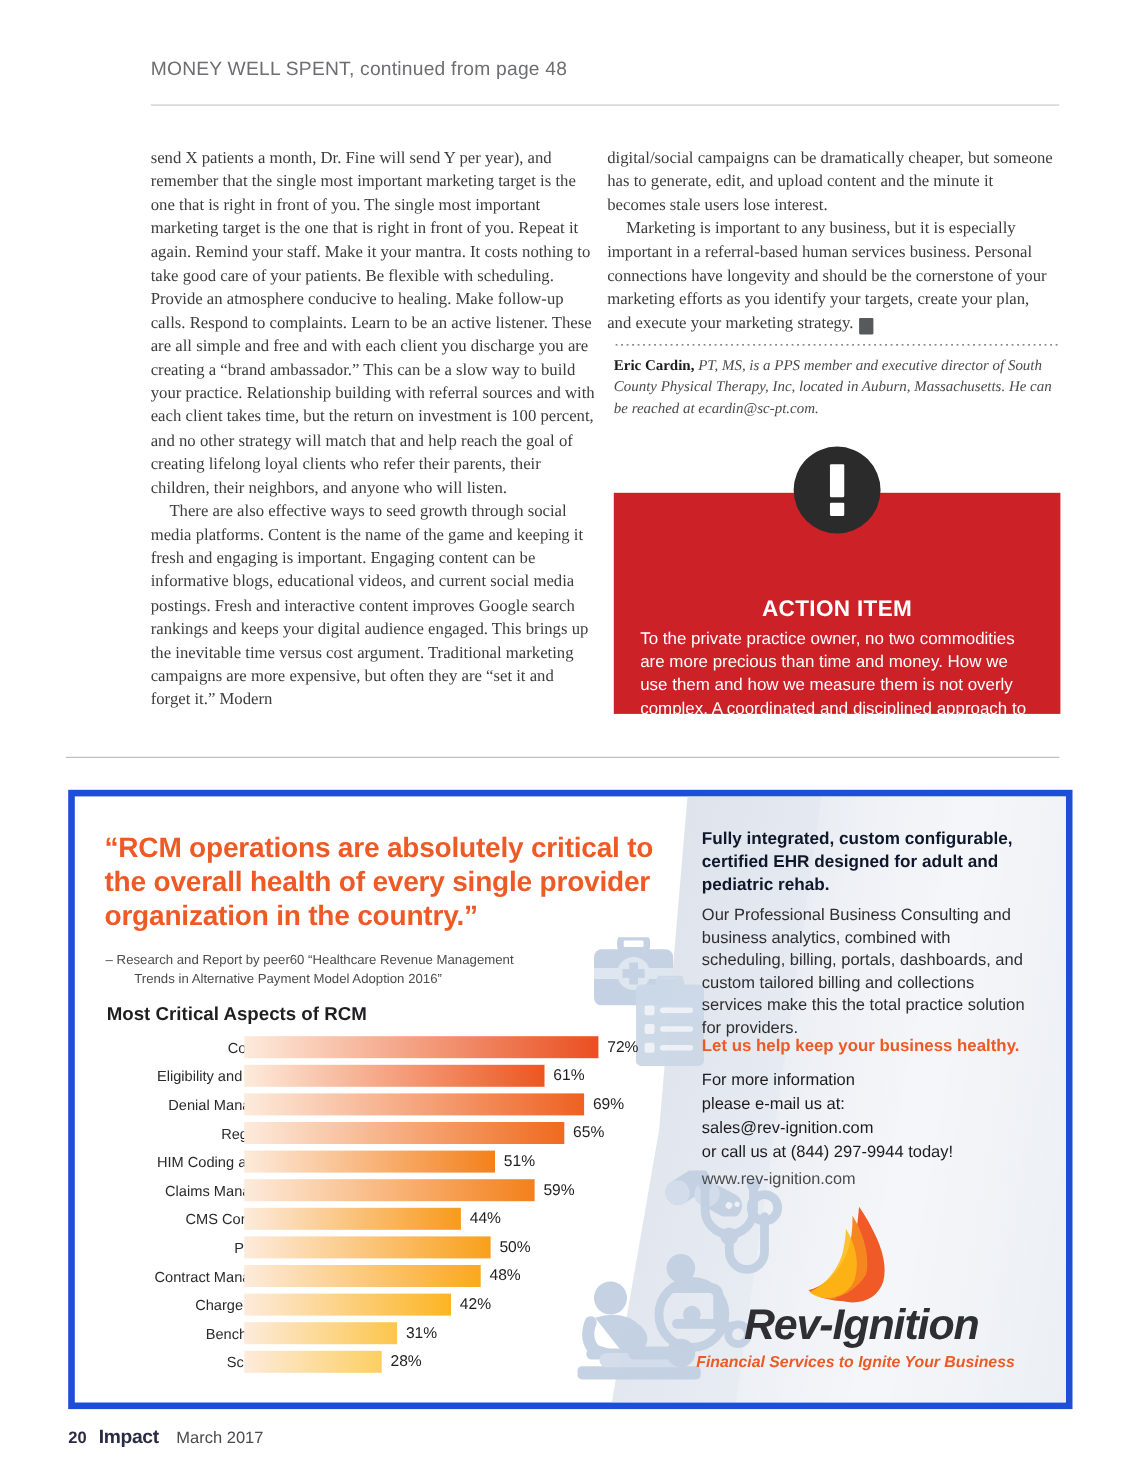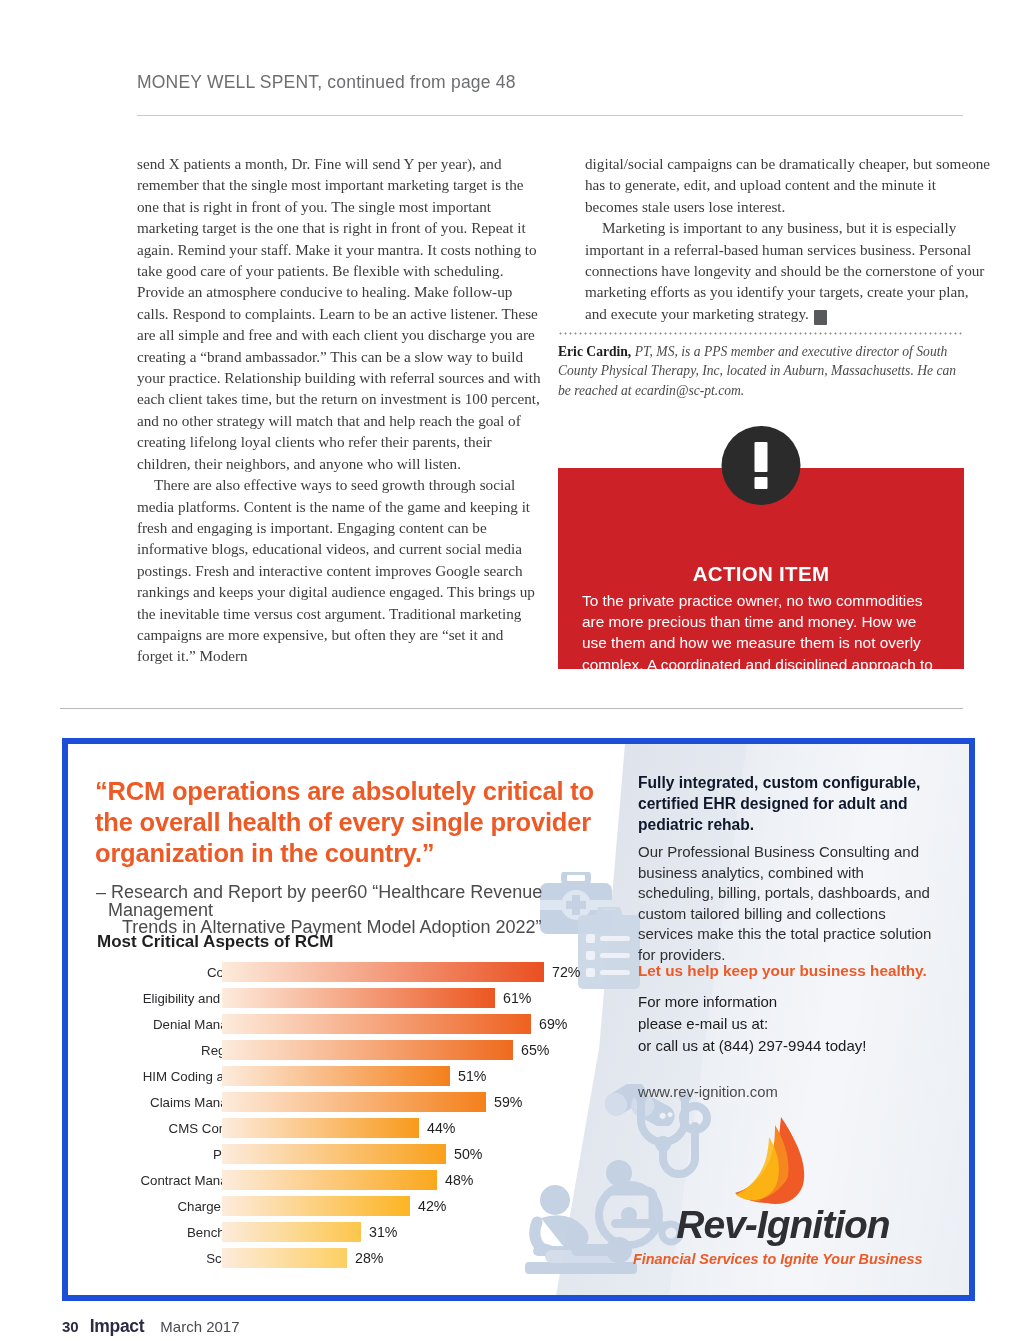--- a/index.html
+++ b/index.html
@@ -5,21 +5,21 @@
 <style>
   html,body{margin:0;padding:0;}
   body{
     width:1024px;height:1341px;
     background:#ffffff;
     font-family:"Liberation Sans", sans-serif;
     -webkit-font-smoothing:antialiased;
     position:relative;
     overflow:hidden;
   }
-  .page{position:absolute;inset:0;margin-top:20px;}
+  .page{position:absolute;inset:0;}
 
   
   .runhead{
     position:absolute;left:137px;top:52px;width:826px;
     font-family:"Liberation Sans", sans-serif;
     font-size:17.5px;color:#6d6e71;letter-spacing:.2px;
   }
   .runhead .caps{font-weight:400;}
   .runhead-rule{
     position:absolute;left:137px;top:95px;width:826px;height:1px;
@@ -30,21 +30,21 @@
   .col{
     position:absolute;
     width:406px;
     font-family:"Liberation Serif", serif;
     font-size:15.2px;
     line-height:21.4px;
     color:#3c3c3e;
     text-align:left;
   }
   .col.left{left:137px;top:133px;}
-  .col.right{left:585px;top:133px;}
+  .col.right{left:552px;top:133px;}
   .col p{margin:0;}
   .col p.indent{text-indent:17px;}
   .endmark{
     display:inline-block;width:13px;height:15px;
     background:#58595b;color:#fff;
     font-family:"Liberation Serif", serif;
     font-size:12px;font-weight:700;line-height:15px;text-align:center;
     vertical-align:-2px;margin-left:5px;border-radius:1px;
   }
 
@@ -112,21 +112,21 @@
     pointer-events:none;
   }
 
   .ad-quote{
     position:absolute;left:27px;top:32px;width:505px;
     font-size:25.5px;font-weight:700;line-height:31px;
     color:#ed5a26;letter-spacing:-.2px;
   }
   .ad-source{
     position:absolute;left:40px;top:140px;width:500px;
-    font-size:18px;line-height:17.5px;color:#4b4b4d;
+    font-size:12px;line-height:17.5px;color:#4b4b4d;
   }
   .ad-source .dash{margin-left:-12px;}
   .ad-source .ind{display:block;padding-left:14px;}
 
   .chart-title{
     position:absolute;left:29px;top:188px;
     font-size:17px;font-weight:700;color:#1f1f21;
   }
 
   .chart{position:absolute;left:0;top:216px;width:560px;}
@@ -290,21 +290,21 @@
       <rect x="10" y="78" width="112" height="12" rx="4" fill="#c2d0e2"></rect>
       <rect x="30" y="66" width="82" height="13" rx="6.5" fill="#d3dcea"></rect>
       <circle cx="104" cy="66" r="13" fill="#c2d0e2"></circle>
       <rect x="56" y="60" width="48" height="12" rx="6" fill="#c2d0e2"></rect>
     </svg>
 
     <div class="ad-quote">“RCM operations are absolutely critical to the overall health of every single provider organization in the country.”</div>
 
     <div class="ad-source">
       <span class="dash">– Research and Report by peer60 “Healthcare Revenue Management</span>
-      <span class="ind">Trends in Alternative Payment Model Adoption 2022”</span>
+      <span class="ind">Trends in Alternative Payment Model Adoption 2016”</span>
     </div>
 
     <div class="chart-title">Most Critical Aspects of RCM</div>
     <div class="chart" id="chart">
         <div class="row">
           <span class="rlabel">Collections</span>
           <span class="bar" style="--bend: #ea4f20; width: 322px;"></span>
           <span class="rval" style="left: 484px;">72%</span>
         </div>
         <div class="row">
@@ -363,33 +363,34 @@
           <span class="rval" style="left: 287px;">28%</span>
         </div>
       </div>
 
     <div class="ad-txt ad-head">Fully integrated, custom configurable, certified EHR designed for adult and pediatric rehab.</div>
     <div class="ad-txt ad-para">Our Professional Business Consulting and business analytics, combined with scheduling, billing, portals, dashboards, and custom tailored billing and collections services make this the total practice solution for providers.</div>
     <div class="ad-txt ad-cta">Let us help keep your business healthy.</div>
     <div class="ad-txt ad-contact">
       <div>For more information</div>
       <div>please e-mail us at:</div>
+      <div>sales@rev-ignition.com</div>
       <div>or call us at (844) 297-9944 today!</div>
     </div>
     <div class="ad-txt ad-url">www.rev-ignition.com</div>
   </div>
 
   <div class="logo">
     <svg style="position:absolute;left:92px;top:0;" width="116" height="92" viewBox="0 0 116 92">
       <path d="M56 2 C70 22 78 44 76 62 C74 78 62 88 44 88 C30 88 18 84 10 78 C30 72 44 58 50 40 C54 26 55 12 56 2 Z" fill="#ef5a26"></path>
       <path d="M50 10 C62 30 66 50 62 66 C58 80 46 86 32 86 C24 86 16 83 11 79 C29 71 42 56 47 38 C50 27 50 17 50 10 Z" fill="#f6861f"></path>
       <path d="M44 22 C54 38 56 54 52 68 C48 79 38 85 27 85 C21 85 15 83 11 80 C27 72 37 58 41 44 C43 35 44 27 44 22 Z" fill="#fdb913" opacity=".85"></path>
       <path d="M62 12 C76 34 82 54 78 70 C74 82 64 89 50 89 C44 89 38 87 34 85 C54 79 66 64 68 46 C69 34 66 21 62 12 Z" fill="#ef5a26"></path>
     </svg>
     <div class="logo-word">Rev-Ignition</div>
     <div class="logo-tag">Financial Services to Ignite Your Business</div>
   </div>
 
   <div class="footer">
-    <span class="pno">30</span><span class="mag">Impact</span><span class="date">March 2017</span>
+    <span class="pno">20</span><span class="mag">Impact</span><span class="date">March 2017</span>
   </div>
 
 </div>
 
 </body></html>

